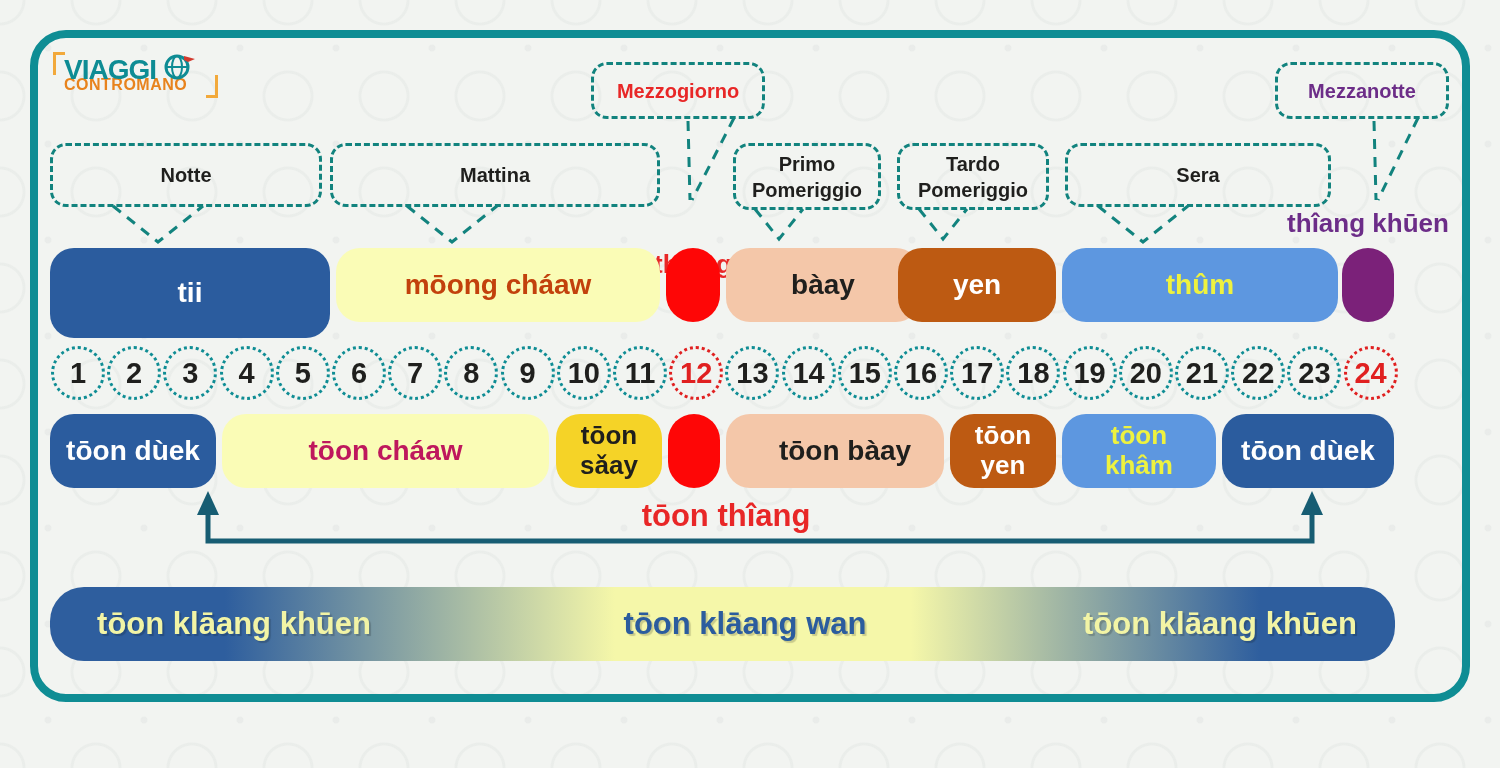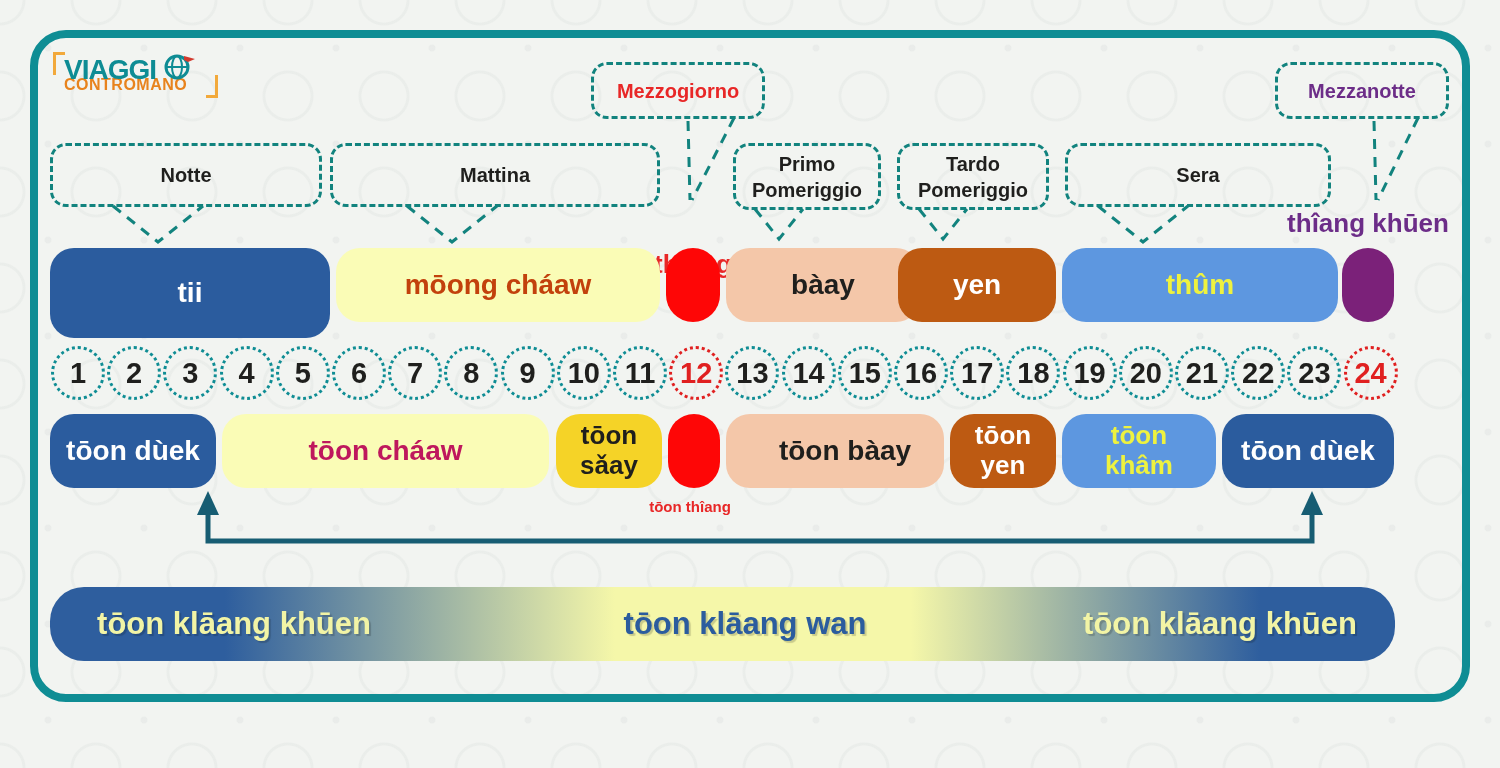--- a/index.html
+++ b/index.html
@@ -106,21 +106,21 @@
       <div class="bubble" style="left: 330px; top: 143px; width: 330px; height: 64px;">Mattina</div>
       <div class="bubble" style="left: 591px; top: 62px; width: 174px; height: 57px; color: rgb(232, 39, 39);">Mezzogiorno</div>
       <div class="bubble" style="left: 733px; top: 143px; width: 148px; height: 67px; text-align: center;">Primo
 Pomeriggio</div>
       <div class="bubble" style="left: 897px; top: 143px; width: 152px; height: 67px;">Tardo
 Pomeriggio</div>
       <div class="bubble" style="left: 1065px; top: 143px; width: 266px; height: 64px;">Sera</div>
       <div class="bubble" style="left: 1275px; top: 62px; width: 174px; height: 57px; color: rgb(108, 45, 136);">Mezzanotte</div>
       <div class="flabel" style="left: 693px; top: 207px; font-size: 26px; color: rgb(232, 39, 39); margin-top: 42px;">thîang</div>
       <div class="flabel" style="left: 1368px; top: 208px; font-size: 26px; color: rgb(108, 45, 136);">thîang khūen</div>
-      <div class="flabel" style="left: 690px; top: 498px; font-size: 15px; color: rgb(232, 39, 39);">tōon thîang</div>
+      <div class="flabel" style="left: 726px; top: 498px; font-size: 31px; color: rgb(232, 39, 39);">tōon thîang</div>
       <div class="hbox" style="left: 50px; top: 248px; width: 280px; height: 90px; background: rgb(43, 92, 158); color: rgb(255, 255, 255); border-radius: 24px;">tii</div>
       <div class="hbox" style="left: 336px; top: 248px; width: 324px; height: 74px; background: rgb(250, 252, 182); color: #c2410c; border-radius: 24px;">mōong cháaw</div>
       <div class="hbox" style="left: 666px; top: 248px; width: 54px; height: 74px; background: rgb(254, 6, 6); color: rgb(255, 255, 255); border-radius: 27px;"></div>
       <div class="hbox" style="left: 726px; top: 248px; width: 194px; height: 74px; background: rgb(244, 199, 169); color: rgb(31, 31, 29); border-radius: 24px;">bàay</div>
       <div class="hbox" style="left: 898px; top: 248px; width: 158px; height: 74px; background: rgb(189, 90, 18); color: rgb(255, 255, 255); border-radius: 24px;">yen</div>
       <div class="hbox" style="left: 1062px; top: 248px; width: 276px; height: 74px; background: rgb(93, 151, 224); color: rgb(238, 242, 63); border-radius: 24px;">thûm</div>
       <div class="hbox" style="left: 1342px; top: 248px; width: 52px; height: 74px; background: rgb(123, 33, 121); color: rgb(255, 255, 255); border-radius: 26px;"></div>
       <div class="hbox" style="left: 50px; top: 414px; width: 166px; height: 74px; background: rgb(43, 92, 158); color: rgb(255, 255, 255); border-radius: 24px;">tōon dùek</div>
       <div class="hbox" style="left: 222px; top: 414px; width: 327px; height: 74px; background: rgb(250, 252, 182); color: #be185d; border-radius: 24px;">tōon cháaw</div>
       <div class="hbox" style="left: 556px; top: 414px; width: 106px; height: 74px; background: rgb(245, 211, 39); color: rgb(31, 31, 29); border-radius: 24px; font-size: 26px;">tōon

